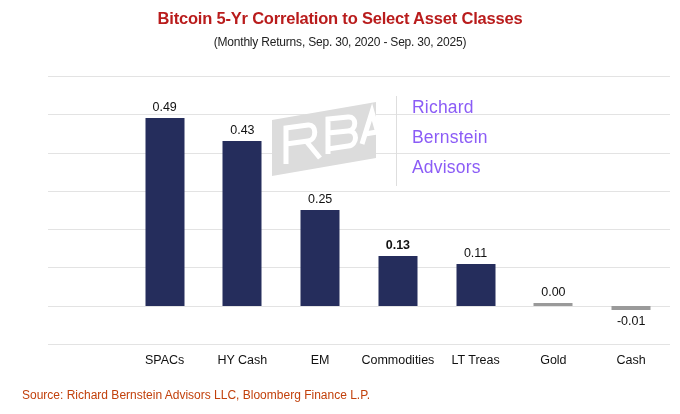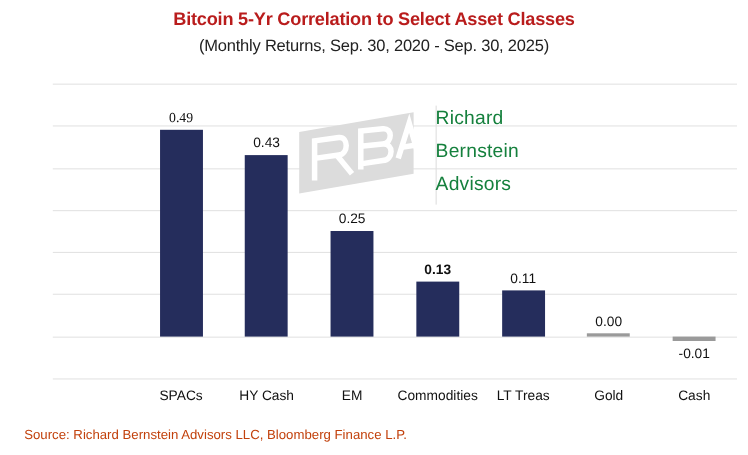--- a/index.html
+++ b/index.html
@@ -29,21 +29,21 @@
     text-align: center;
   }
   #chart-title {
     font-size: 16.5px;
     font-weight: bold;
     color: #b91c1c;
     letter-spacing: -0.2px;
     line-height: 20px;
   }
   #chart-subtitle {
-    font-size: 15px;
+    font-size: 12px;
     font-weight: normal;
     color: #222222;
     letter-spacing: -0.2px;
     line-height: 20px;
     margin-top: 4px;
   }
 
   
   
   #plot {
@@ -124,23 +124,23 @@
   #wm-divider {
     position: absolute;
     left: 128px;
     top: 4px;
     width: 1px;
     height: 90px;
     background: #dedede;
   }
   #wm-text {
     position: absolute;
-    left: 128px;
+    left: 144px;
     top: 0px;
-    color: #15803d;
+    color: #8b5cf6;
     font-size: 17.5px;
     line-height: 30px;
     letter-spacing: 0.2px;
   }
 
   
   #source {
     position: absolute;
     left: 22px;
     top: 388px;
@@ -167,21 +167,21 @@
         <div class="gridline" style="top: 114.857px;"></div>
         <div class="gridline" style="top: 153.143px;"></div>
         <div class="gridline" style="top: 191.429px;"></div>
         <div class="gridline zero" style="top: 229.714px;"></div>
         <div class="gridline" style="top: 268px;"></div>
       </div>
     <div id="yticks"></div>
     <div id="bars">
         <div class="bar-slot" style="left: 77.75px; width: 77.75px;">
           <div class="bar" style="top: 42.1143px; height: 187.6px;"></div>
-          <div class="bar-label" style="top: 25.1143px; font-family: Liberation Serif, serif;">0.49</div>
+          <div class="bar-label" style="top: 25.1143px;">0.49</div>
           <div class="xtick">SPACs</div>
         </div>
         <div class="bar-slot" style="left: 155.5px; width: 77.75px;">
           <div class="bar" style="top: 65.0857px; height: 164.629px;"></div>
           <div class="bar-label" style="top: 48.0857px; text-align: center;">0.43</div>
           <div class="xtick">HY Cash</div>
         </div>
         <div class="bar-slot" style="left: 233.25px; width: 77.75px;">
           <div class="bar" style="top: 134px; height: 95.7143px;"></div>
           <div class="bar-label" style="top: 117px;">0.25</div>

